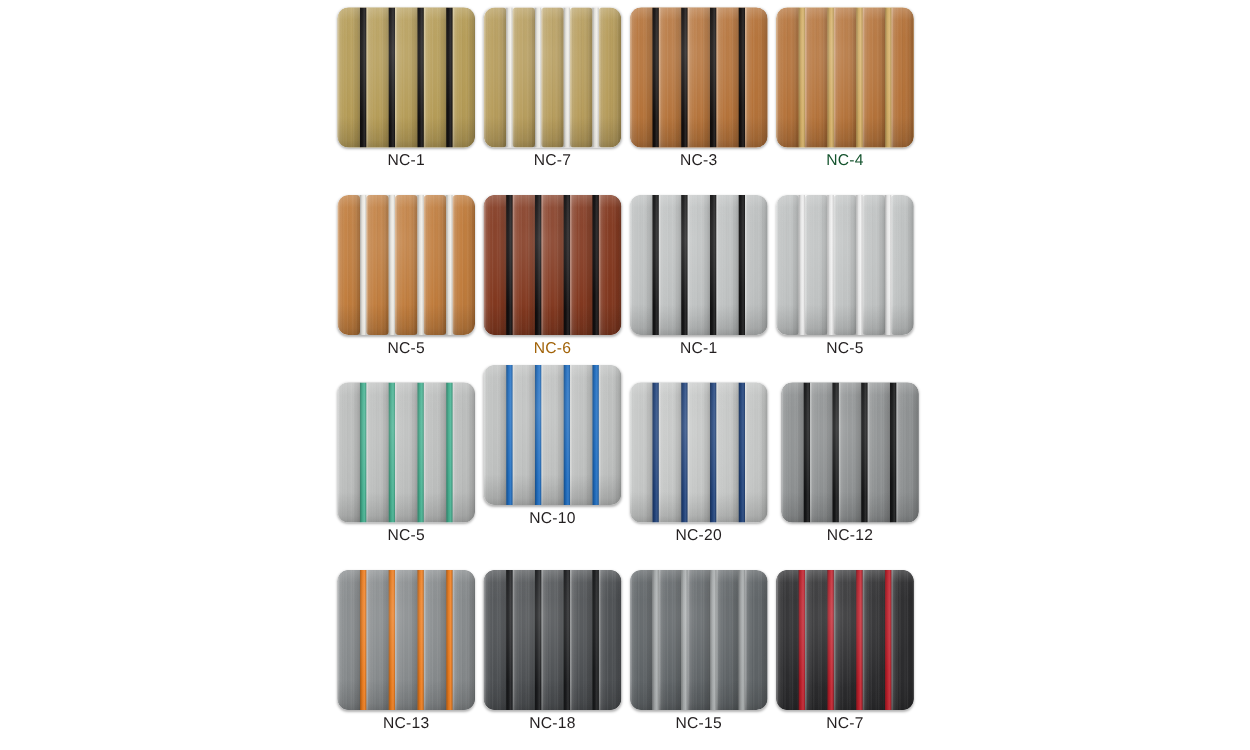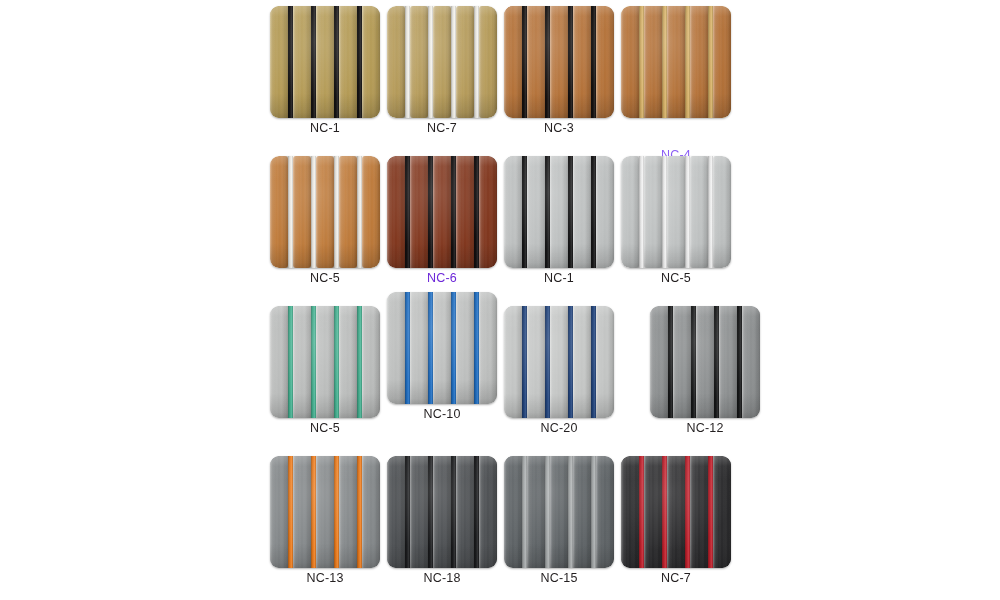--- a/index.html
+++ b/index.html
@@ -264,21 +264,21 @@
           <div class="grain"></div>
           <div class="bevel"></div>
           <div class="topshine"></div>
         </div>
         <div class="plank" style="left: 18px; width: 5px; background: linear-gradient(90deg, rgba(0, 0, 0, 0.3) 0%, rgba(0, 0, 0, 0.06) 35%, rgba(255, 255, 255, 0.1) 70%, rgba(0, 0, 0, 0.18) 100%) rgb(216, 178, 103);"></div>
         <div class="plank" style="left: 41px; width: 5px; background: linear-gradient(90deg, rgba(0, 0, 0, 0.3) 0%, rgba(0, 0, 0, 0.06) 35%, rgba(255, 255, 255, 0.1) 70%, rgba(0, 0, 0, 0.18) 100%) rgb(216, 178, 103);"></div>
         <div class="plank" style="left: 64px; width: 5px; background: linear-gradient(90deg, rgba(0, 0, 0, 0.3) 0%, rgba(0, 0, 0, 0.06) 35%, rgba(255, 255, 255, 0.1) 70%, rgba(0, 0, 0, 0.18) 100%) rgb(216, 178, 103);"></div>
         <div class="plank" style="left: 87px; width: 5px; background: linear-gradient(90deg, rgba(0, 0, 0, 0.3) 0%, rgba(0, 0, 0, 0.06) 35%, rgba(255, 255, 255, 0.1) 70%, rgba(0, 0, 0, 0.18) 100%) rgb(216, 178, 103);"></div>
         <div class="vignette"></div>
       </div>
-      <div class="label" style="color: #8b5cf6; margin-top: 27px;">NC-4</div>
+      <div class="label" style="color: #14532d;">NC-4</div>
     </div>
     <div class="swatch-cell" style="left: 270px; top: 156px;">
       <div class="swatch" style="height: 112px; width: 110px;">
         <div class="base" style="background: rgb(240, 238, 232);"></div>
         <div class="plank" style="left: 0px; width: 18px; background: rgb(192, 124, 60); border-radius: 9px 3px 3px 9px;">
           <div class="grain"></div>
           <div class="bevel"></div>
           <div class="topshine"></div>
         </div>
         <div class="plank" style="left: 23px; width: 18px; background: rgb(192, 124, 60); border-radius: 3px;">
@@ -336,21 +336,21 @@
           <div class="grain metal"></div>
           <div class="bevel"></div>
           <div class="topshine"></div>
         </div>
         <div class="plank" style="left: 18px; width: 5px; background: linear-gradient(90deg, rgba(0, 0, 0, 0.3) 0%, rgba(0, 0, 0, 0.06) 35%, rgba(255, 255, 255, 0.1) 70%, rgba(0, 0, 0, 0.18) 100%) rgb(19, 16, 17);"></div>
         <div class="plank" style="left: 41px; width: 5px; background: linear-gradient(90deg, rgba(0, 0, 0, 0.3) 0%, rgba(0, 0, 0, 0.06) 35%, rgba(255, 255, 255, 0.1) 70%, rgba(0, 0, 0, 0.18) 100%) rgb(19, 16, 17);"></div>
         <div class="plank" style="left: 64px; width: 5px; background: linear-gradient(90deg, rgba(0, 0, 0, 0.3) 0%, rgba(0, 0, 0, 0.06) 35%, rgba(255, 255, 255, 0.1) 70%, rgba(0, 0, 0, 0.18) 100%) rgb(19, 16, 17);"></div>
         <div class="plank" style="left: 87px; width: 5px; background: linear-gradient(90deg, rgba(0, 0, 0, 0.3) 0%, rgba(0, 0, 0, 0.06) 35%, rgba(255, 255, 255, 0.1) 70%, rgba(0, 0, 0, 0.18) 100%) rgb(19, 16, 17);"></div>
         <div class="vignette"></div>
       </div>
-      <div class="label" style="color: #6d28d9;">NC-6</div>
+      <div class="label" style="color: #a16207;">NC-6</div>
     </div>
     <div class="swatch-cell" style="left: 504px; top: 156px;">
       <div class="swatch" style="height: 112px; width: 110px;">
         <div class="base" style="background: rgb(188, 191, 191);"></div>
         <div class="plank" style="left: 0px; width: 18px; background: rgb(190, 193, 193); border-top-left-radius: 9px; border-bottom-left-radius: 9px;">
           <div class="grain metal"></div>
           <div class="bevel"></div>
           <div class="topshine"></div>
         </div>
         <div class="plank" style="left: 23px; width: 18px; background: rgb(190, 193, 193);">
@@ -518,21 +518,21 @@
           <div class="topshine"></div>
         </div>
         <div class="plank" style="left: 18px; width: 5px; background: linear-gradient(90deg, rgba(0, 0, 0, 0.3) 0%, rgba(0, 0, 0, 0.06) 35%, rgba(255, 255, 255, 0.1) 70%, rgba(0, 0, 0, 0.18) 100%) rgb(33, 68, 126);"></div>
         <div class="plank" style="left: 41px; width: 5px; background: linear-gradient(90deg, rgba(0, 0, 0, 0.3) 0%, rgba(0, 0, 0, 0.06) 35%, rgba(255, 255, 255, 0.1) 70%, rgba(0, 0, 0, 0.18) 100%) rgb(33, 68, 126);"></div>
         <div class="plank" style="left: 64px; width: 5px; background: linear-gradient(90deg, rgba(0, 0, 0, 0.3) 0%, rgba(0, 0, 0, 0.06) 35%, rgba(255, 255, 255, 0.1) 70%, rgba(0, 0, 0, 0.18) 100%) rgb(33, 68, 126);"></div>
         <div class="plank" style="left: 87px; width: 5px; background: linear-gradient(90deg, rgba(0, 0, 0, 0.3) 0%, rgba(0, 0, 0, 0.06) 35%, rgba(255, 255, 255, 0.1) 70%, rgba(0, 0, 0, 0.18) 100%) rgb(33, 68, 126);"></div>
         <div class="vignette"></div>
       </div>
       <div class="label" style="color: rgb(35, 31, 32);">NC-20</div>
     </div>
-    <div class="swatch-cell" style="left: 650px; top: 306px; border-radius: 26px;">
+    <div class="swatch-cell" style="left: 625px; top: 306px; border-radius: 26px;">
       <div class="swatch" style="height: 112px; width: 110px;">
         <div class="base" style="background: rgb(139, 142, 143);"></div>
         <div class="plank" style="left: 0px; width: 18px; background: rgb(141, 144, 145); border-top-left-radius: 9px; border-bottom-left-radius: 9px;">
           <div class="grain metal"></div>
           <div class="bevel"></div>
           <div class="topshine"></div>
         </div>
         <div class="plank" style="left: 23px; width: 18px; background: rgb(141, 144, 145);">
           <div class="grain metal"></div>
           <div class="bevel"></div>

